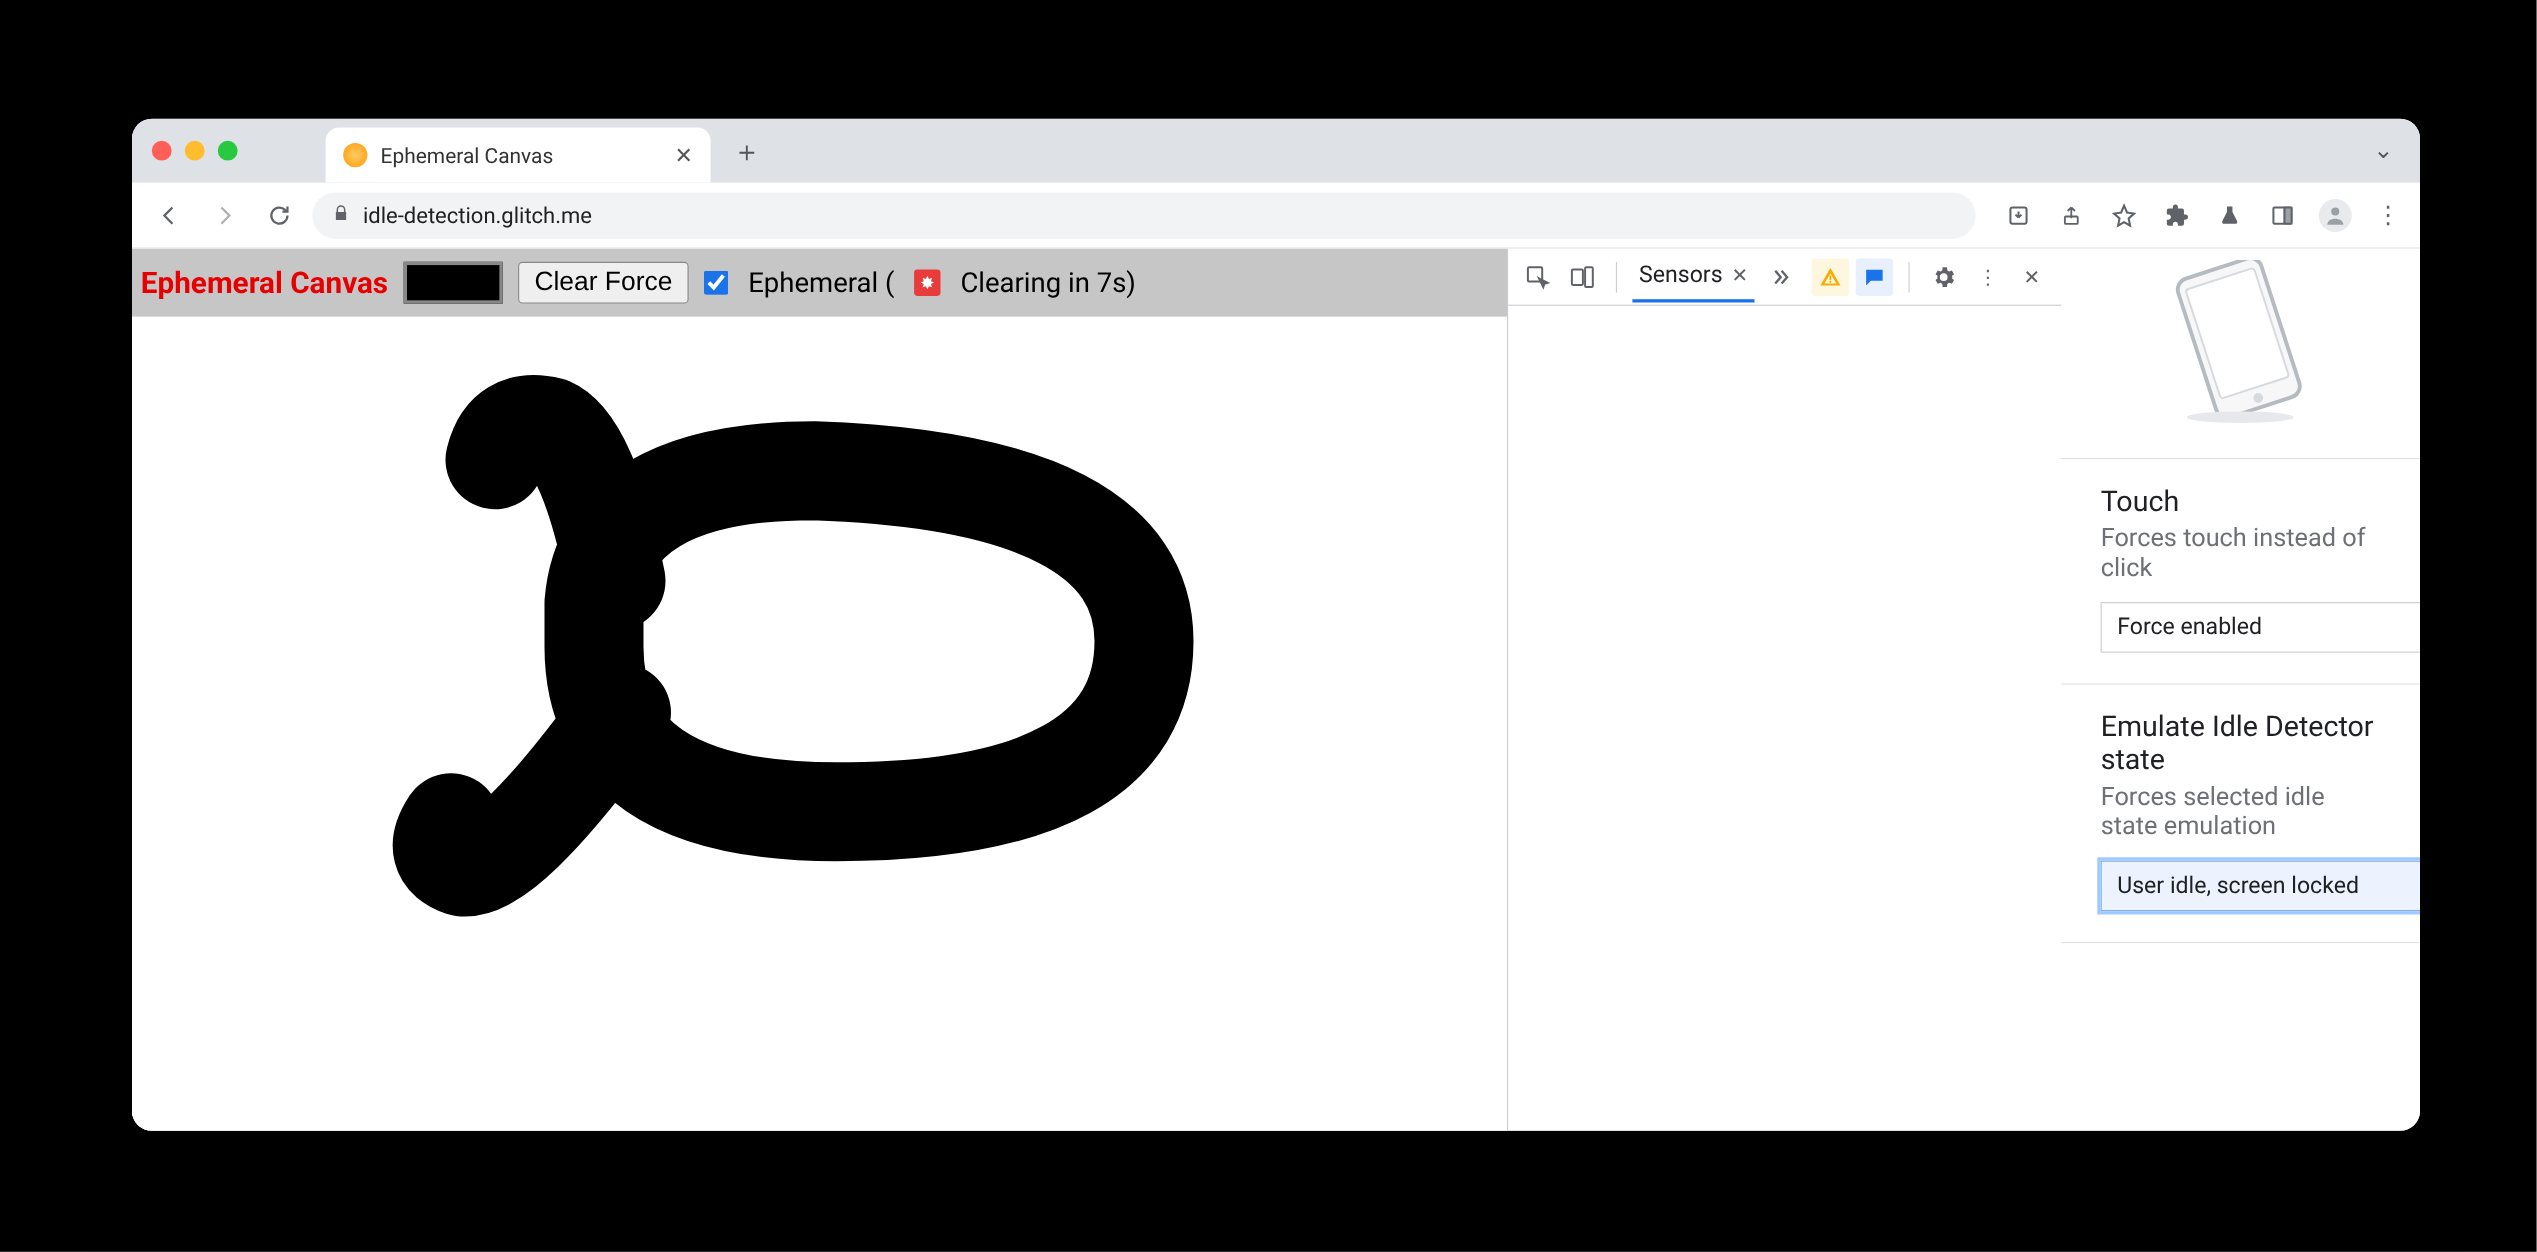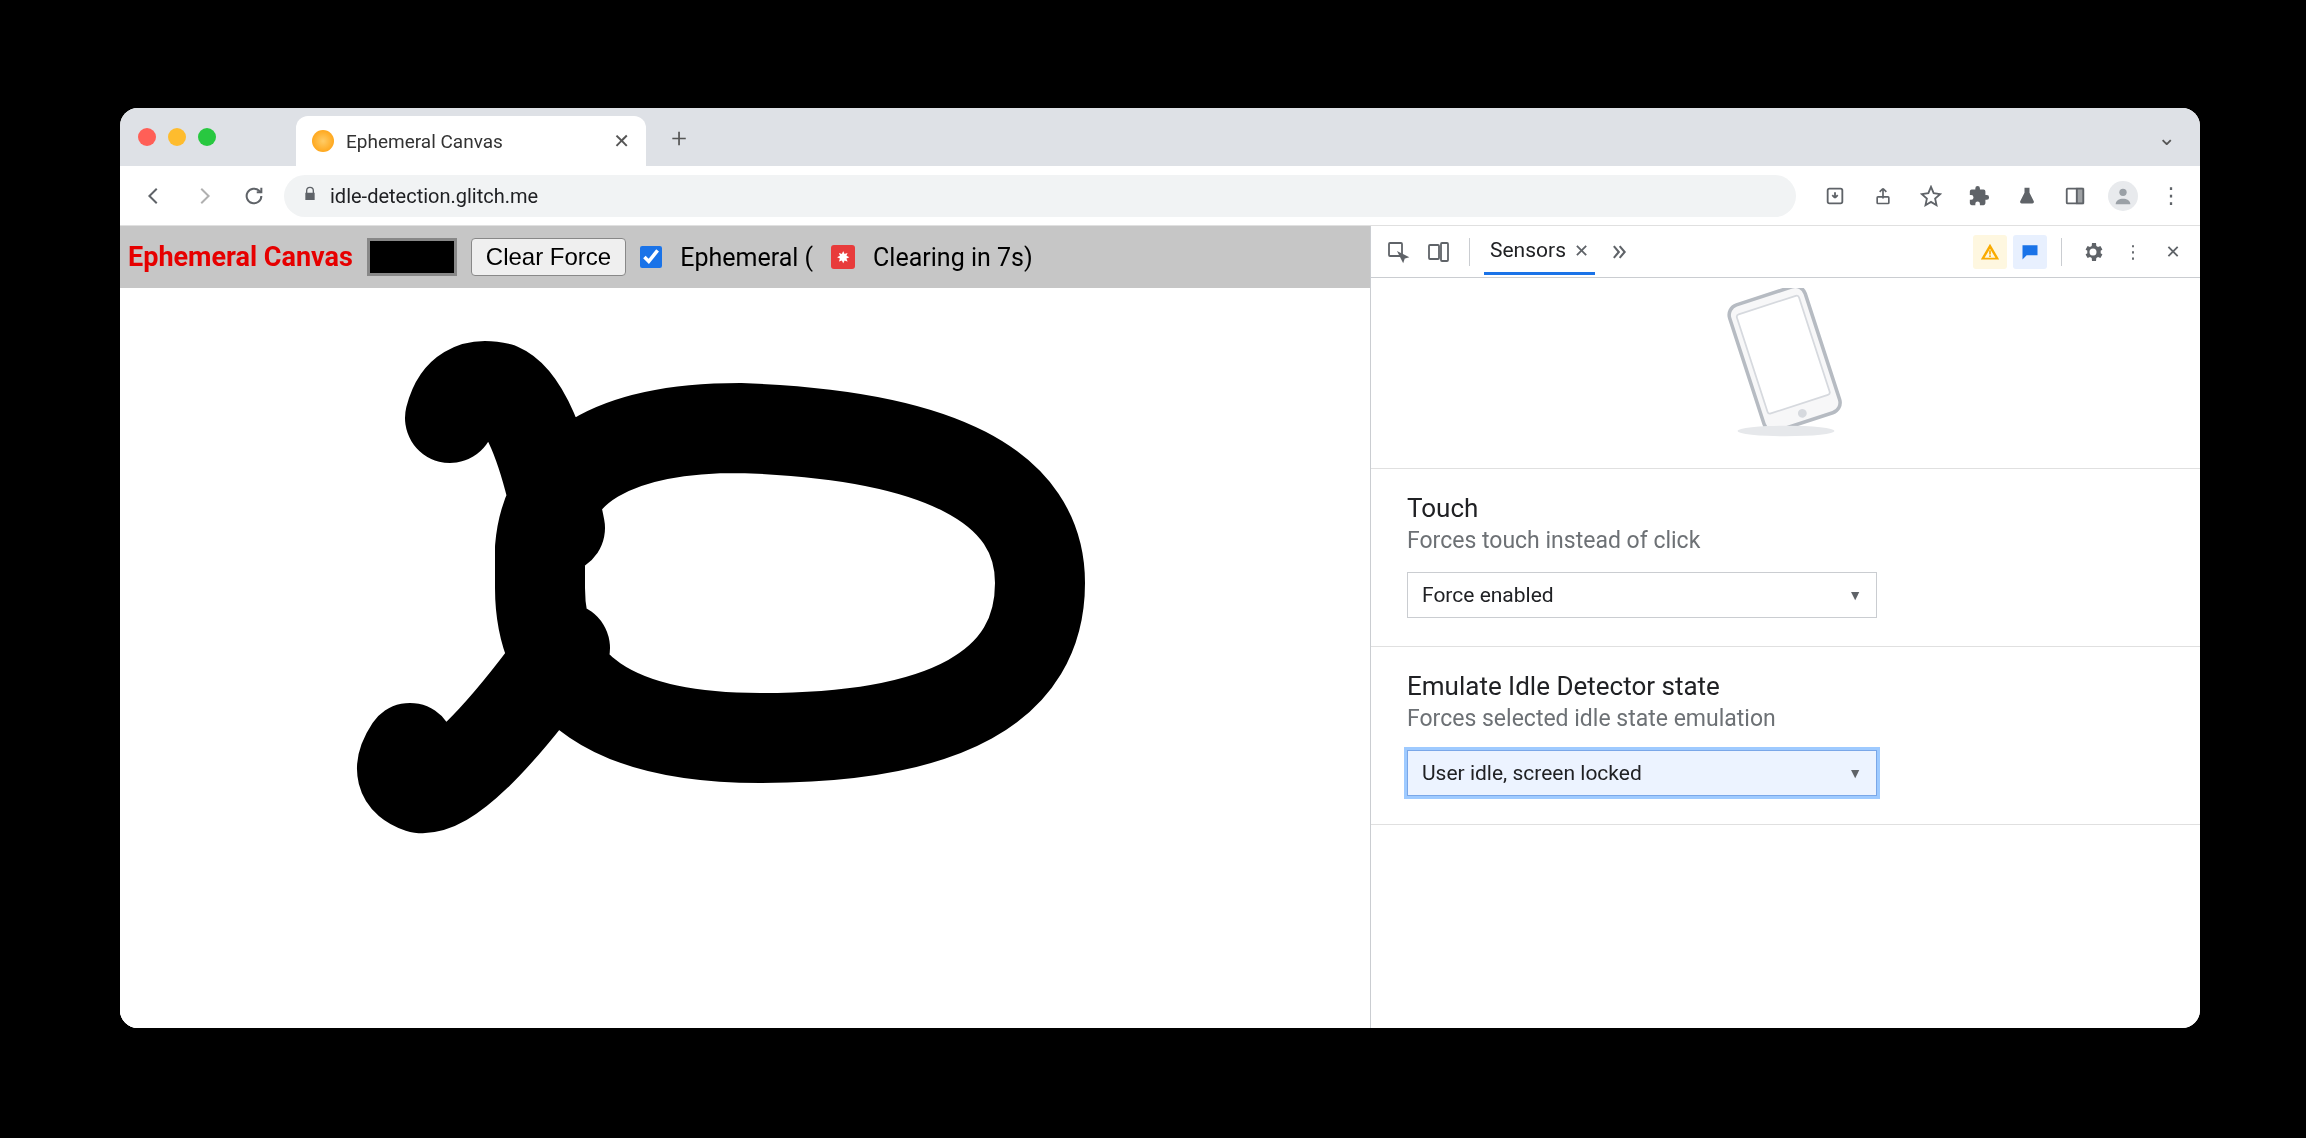--- a/index.html
+++ b/index.html
@@ -102,21 +102,21 @@
   .eph-group { display:flex; align-items:center; gap:18px; font-size:25px; color:#000;}
   .chk { width:22px;height:22px; accent-color:#1a73e8;}
   .siren { display:inline-flex; width:24px;height:24px; background:#e83b3b; border-radius:3px; color:#fff; align-items:center; justify-content:center; font-size:16px;}
   .canvas-area { flex:1; background:#fff; position:relative; }
   .canvas-area svg { position:absolute; left:0; top:0; }
   
   .devtools {
     width: 830px;
     background:#fff;
     border-left:1px solid #cacdd1;
-    display:flex; flex-direction:column;
+    display:flex; flex-direction:row;
     font-size:18px;
   }
   .dt-tabbar {
     height:52px; border-bottom:1px solid #cacdd1;
     display:flex; align-items:center; padding:0 10px; gap:6px;
   }
   .dt-ico { width:34px;height:34px;display:flex;align-items:center;justify-content:center;color:#5f6368;}
   .dt-sep { width:1px; height:28px; background:#cacdd1; margin:0 8px;}
   .dt-tab { padding:10px 6px; font-size:21px; color:#202124; display:flex;align-items:center;gap:8px; border-bottom:3px solid transparent; }
   .dt-tab.active { border-bottom-color:#1a73e8; }

